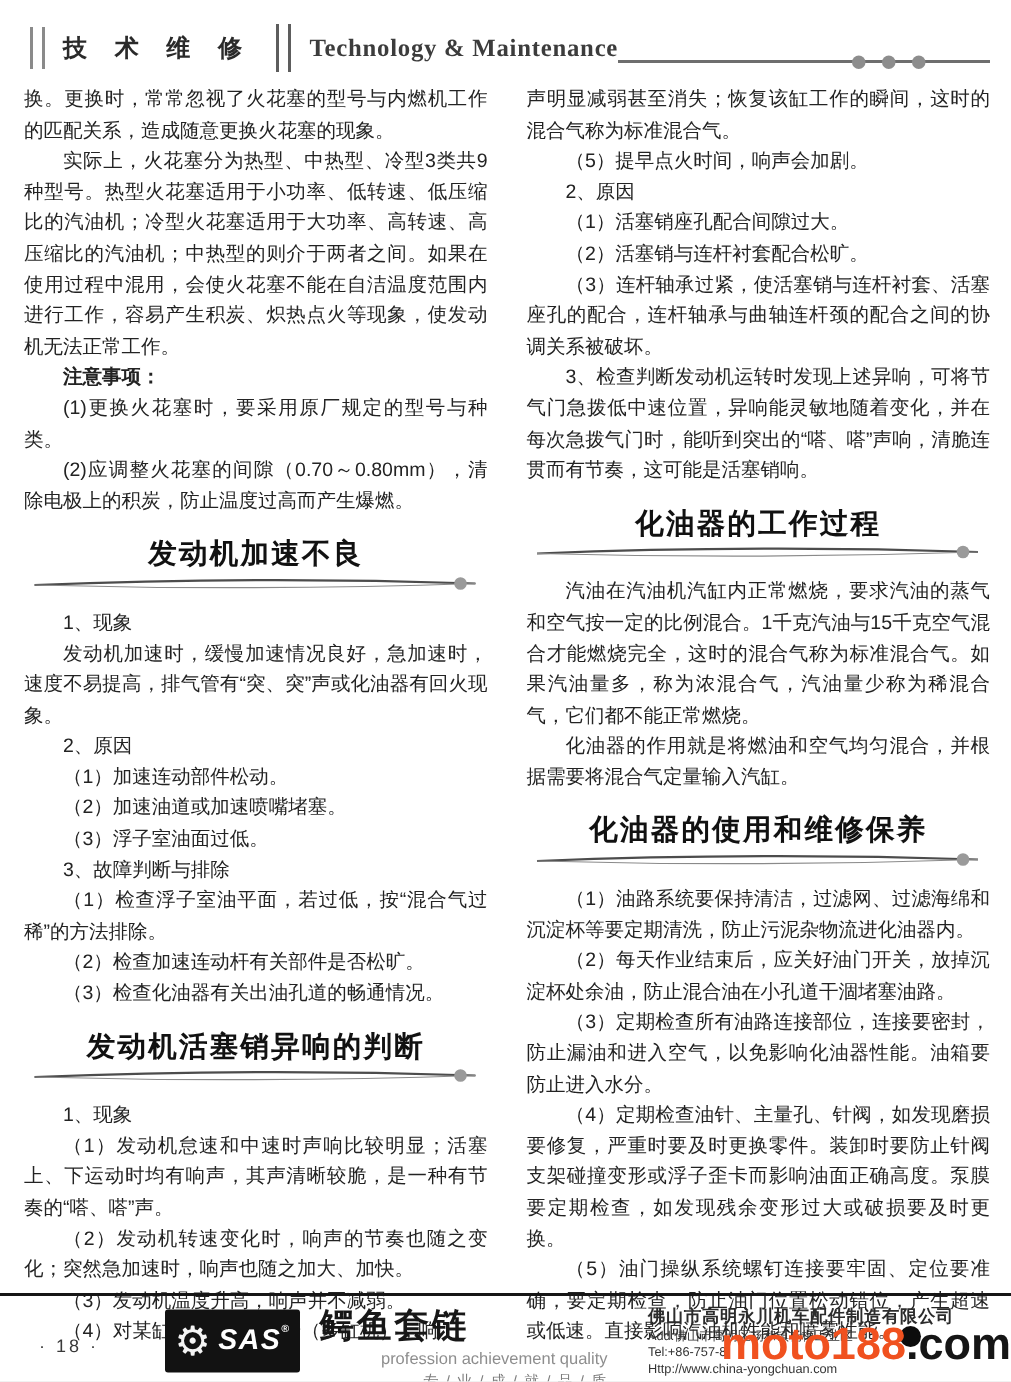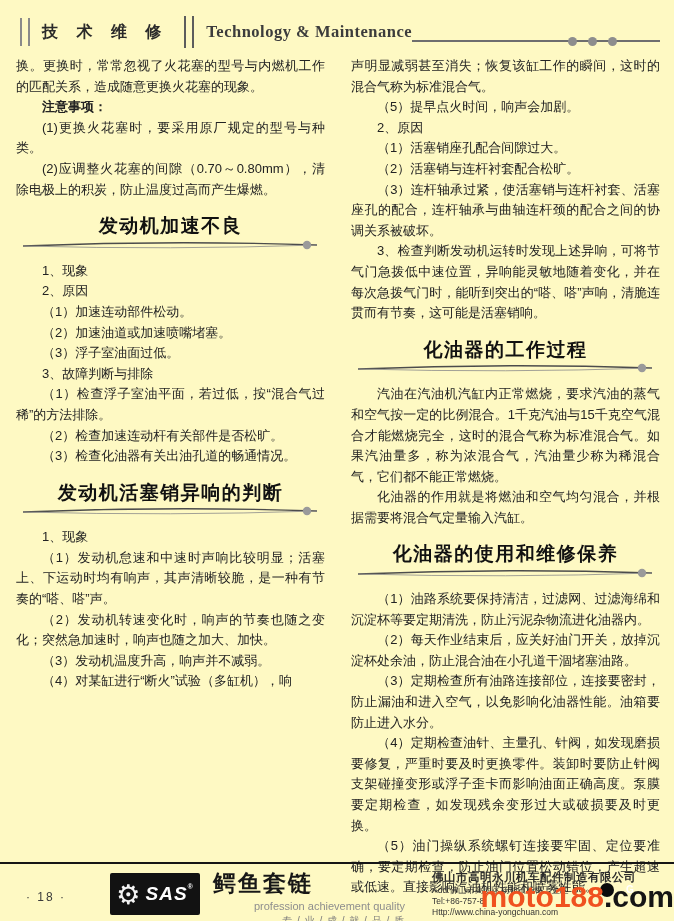--- a/index.html
+++ b/index.html
@@ -1,18 +1,18 @@
 <!DOCTYPE html>
 <html><head>
 <meta charset="utf-8">
 <style>
   html,body{margin:0;padding:0;background:#e8e8e8;}
   .page{
     position:relative;width:674px;height:921px;margin:0 auto;
-    background:#fef9c3;overflow:hidden;
+    background:#ffffff;overflow:hidden;
     font-family:"Liberation Sans","DejaVu Sans",sans-serif;
     color:#1d1d1d;
   }
   
   .hdr{position:absolute;top:14px;left:20px;right:14px;height:36px;display:flex;align-items:center;}
   .dbar{width:6px;height:28px;border-left:2px solid #8a8a8a;border-right:2px solid #8a8a8a;margin-right:12px;flex:0 0 auto;}
   .dbar.dark{border-color:#5d5d5d;height:32px;}
   .hdr-cn{font-weight:bold;font-size:16px;letter-spacing:7px;color:#2a2a2a;margin-right:16px;white-space:nowrap;}
   .hdr-en{font-family:"Liberation Serif","DejaVu Serif",serif;font-weight:bold;font-size:16.5px;color:#3c3c3c;white-space:nowrap;letter-spacing:.5px;}
   .hdr-rule{flex:1;position:relative;height:2px;background:#6e6e6e;align-self:flex-end;margin-bottom:8px;}
@@ -67,32 +67,34 @@
     <span class="hdr-rule">
       <span class="hdr-dot d1"></span>
       <span class="hdr-dot d2"></span>
       <span class="hdr-dot d3"></span>
     </span>
   </div>
 
   <div class="cols">
     <div class="col" id="col-left">
         <p class="noind"><span>换。更换时，常常忽视了火花塞的型号与内燃机工作的匹配关系，造成随意更换火花塞的现象。</span></p>
+        <p class="ind"><span>实际上，火花塞分为热型、中热型、冷型3类共9种型号。热型火花塞适用于小功率、低转速、低压缩比的汽油机；冷型火花塞适用于大功率、高转速、高压缩比的汽油机；中热型的则介于两者之间。如果在使用过程中混用，会使火花塞不能在自洁温度范围内进行工作，容易产生积炭、炽热点火等现象，使发动机无法正常工作。</span></p>
         <p class="ind bold"><span>注意事项：</span></p>
         <p class="ind"><span>(1)更换火花塞时，要采用原厂规定的型号与种类。</span></p>
         <p class="ind"><span>(2)应调整火花塞的间隙（0.70～0.80mm），清除电极上的积炭，防止温度过高而产生爆燃。</span></p>
         <div class="sec">
           <div class="sec-title">发动机加速不良</div>
           <svg class="sec-rule" width="300" height="12" viewBox="0 0 300 12">
             <path d="M2,6 Q150,0 296,5" fill="none" stroke="#4c4c4c" stroke-width="1.4"></path>
             <path d="M2,6 Q150,10 296,5" fill="none" stroke="#8a8a8a" stroke-width="0.8"></path>
             <circle cx="286" cy="5" r="4.2" fill="#9a9a9a"></circle>
           </svg>
         </div>
         <p class="ind"><span>1、现象</span></p>
+        <p class="ind"><span>发动机加速时，缓慢加速情况良好，急加速时，速度不易提高，排气管有“突、突”声或化油器有回火现象。</span></p>
         <p class="ind"><span>2、原因</span></p>
         <p class="ind"><span>（1）加速连动部件松动。</span></p>
         <p class="ind"><span>（2）加速油道或加速喷嘴堵塞。</span></p>
         <p class="ind"><span>（3）浮子室油面过低。</span></p>
         <p class="ind"><span>3、故障判断与排除</span></p>
         <p class="ind"><span>（1）检查浮子室油平面，若过低，按“混合气过稀”的方法排除。</span></p>
         <p class="ind"><span>（2）检查加速连动杆有关部件是否松旷。</span></p>
         <p class="ind"><span>（3）检查化油器有关出油孔道的畅通情况。</span></p>
         <div class="sec">
           <div class="sec-title">发动机活塞销异响的判断</div>

